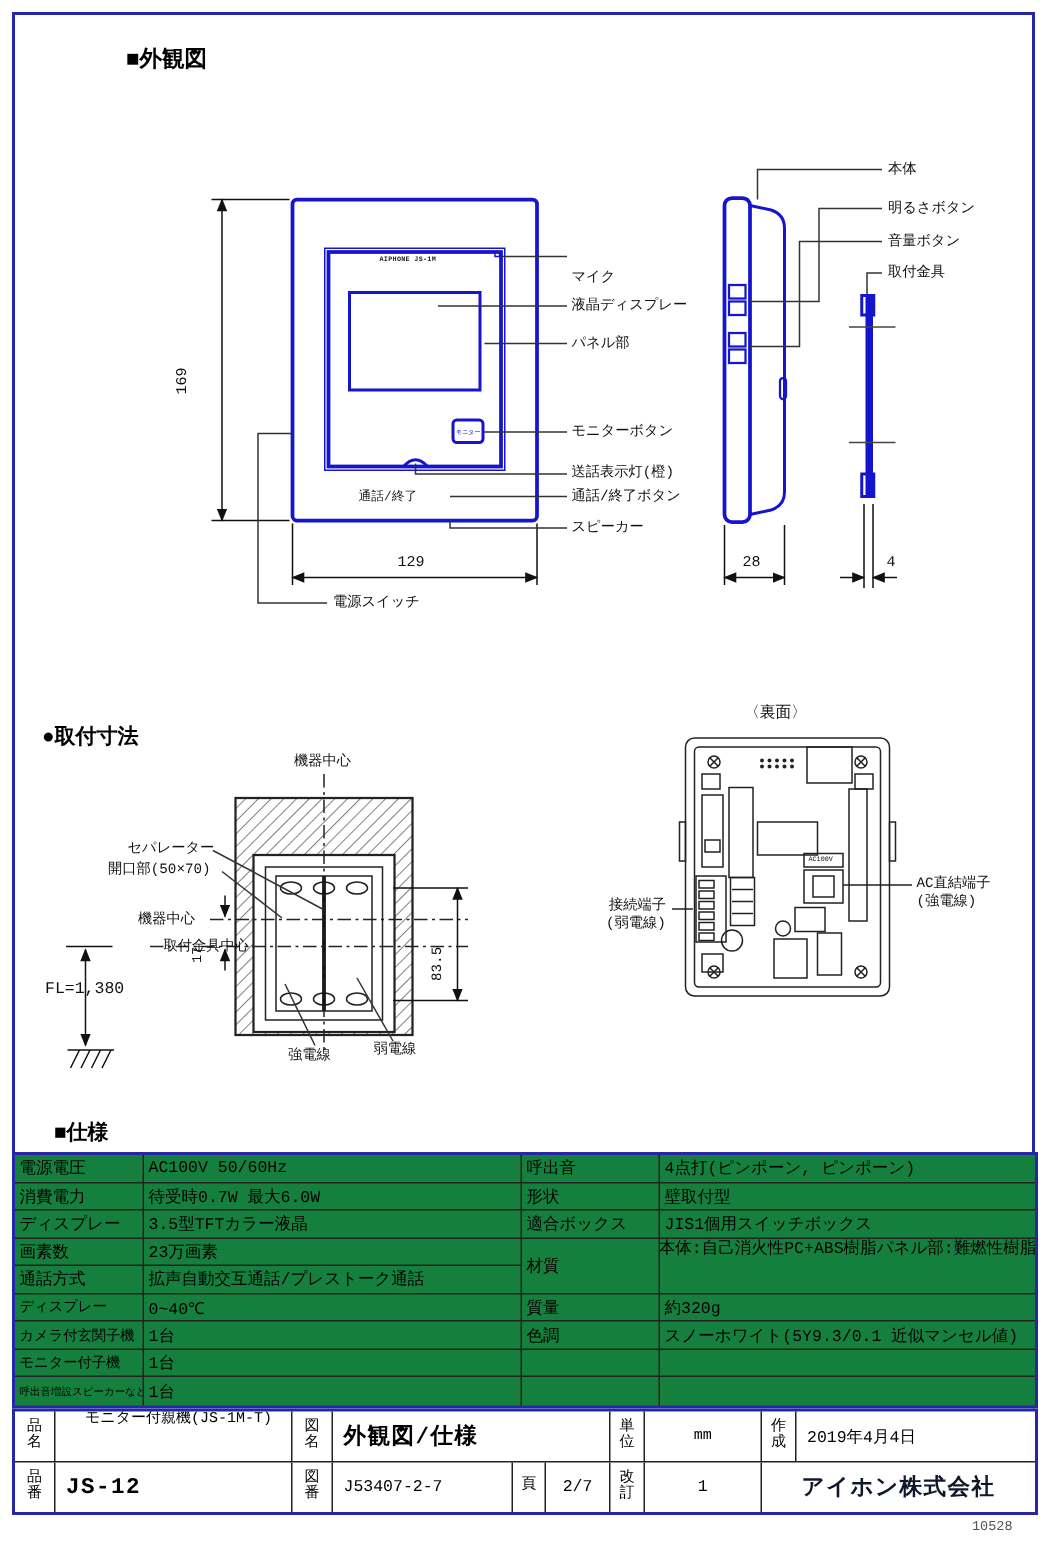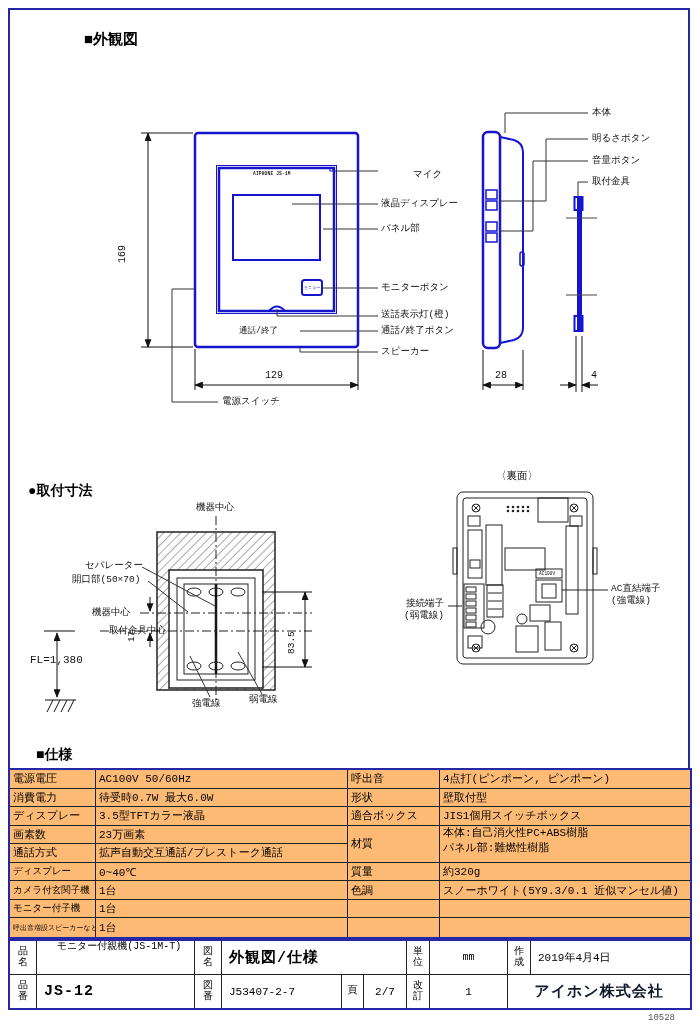--- a/index.html
+++ b/index.html
@@ -12,32 +12,32 @@
   .sec-title{position:absolute;font-weight:bold;font-size:15px;color:#000;white-space:nowrap;}
   .dim{position:absolute;font-size:10px;color:#111;white-space:nowrap;}
   .rot{transform:rotate(-90deg);transform-origin:0 100%;}
   .tiny{font-size:4.5px;font-weight:bold;color:#222;letter-spacing:0.2px;}
   .devprint{position:absolute;font-size:8.5px;color:#222;white-space:nowrap;}
   .btn-print{position:absolute;font-size:4px;color:#1515cd;white-space:nowrap;}
   .corner-num{position:absolute;font-size:9px;color:#555;}
 
   
   .spec{position:absolute;left:8px;top:768px;width:684px;height:171px;
-        border:2px solid #2626a6;box-sizing:border-box;background:#fdba74;
+        border:2px solid #2626a6;box-sizing:border-box;background:#15803d;
         display:grid;grid-template-columns:86px 252px 92px 250px;
         grid-template-rows:repeat(9,1fr);}
   .spec .c{border-right:1px solid #222;border-bottom:1px solid #222;
            font-size:11px;color:#000;padding:0 3px;display:flex;align-items:center;
            overflow:hidden;white-space:nowrap;box-sizing:border-box;}
   .spec .lc{border-right:none;}
   .spec .lr{border-bottom:none;}
   .spec .sm{font-size:9.5px;}
   .spec .xs{font-size:7px;}
   .spec .span2{grid-row:span 2;}
-  .spec .two-line{flex-direction:column;align-items:flex-start;line-height:1.4;}
+  .spec .two-line{align-items:flex-start;justify-content:center;line-height:1.4;}
 
   
   .tb{position:absolute;left:8px;top:939px;width:684px;height:71px;
       border:2px solid #2626a6;box-sizing:border-box;background:#fff;}
   .tb .row{position:absolute;left:0;width:680px;display:flex;}
   .tb .r1{top:0;height:33px;border-bottom:1px solid #222;}
   .tb .r2{top:34px;height:33px;}
   .tb .cell{border-right:1px solid #222;box-sizing:border-box;display:flex;
             align-items:center;overflow:hidden;}
   .tb .cell:last-child{border-right:none;}
@@ -218,21 +218,21 @@
   </svg>
 
   <div class="sec-title" style="left:84px;top:30px;">■外観図</div>
   <div class="sec-title" style="left:28px;top:482px;font-size:14px;">●取付寸法</div>
   <div class="sec-title" style="left:36px;top:746px;font-size:14px;">■仕様</div>
 
   <div class="lbl tiny" style="left:253px;top:171px;">AIPHONE JS-1M</div>
   <div class="btn-print" style="left:304px;top:285px;">モニター</div>
   <div class="devprint" style="left:239px;top:325px;">通話/終了</div>
 
-  <div class="lbl" style="left:381px;top:170px;margin-left:32px;">マイク</div>
+  <div class="lbl" style="left:381px;top:180px;">マイク</div>
   <div class="lbl" style="left:381px;top:199px;">液晶ディスプレー</div>
   <div class="lbl" style="left:381px;top:224px;">パネル部</div>
   <div class="lbl" style="left:381px;top:283px;">モニターボタン</div>
   <div class="lbl" style="left:381px;top:310px;">送話表示灯(橙)</div>
   <div class="lbl" style="left:381px;top:326px;">通話/終了ボタン</div>
   <div class="lbl" style="left:381px;top:347px;">スピーカー</div>
   <div class="lbl" style="left:222px;top:397px;">電源スイッチ</div>
 
   <div class="lbl" style="left:592px;top:108px;">本体</div>
   <div class="lbl" style="left:592px;top:134px;">明るさボタン</div>

